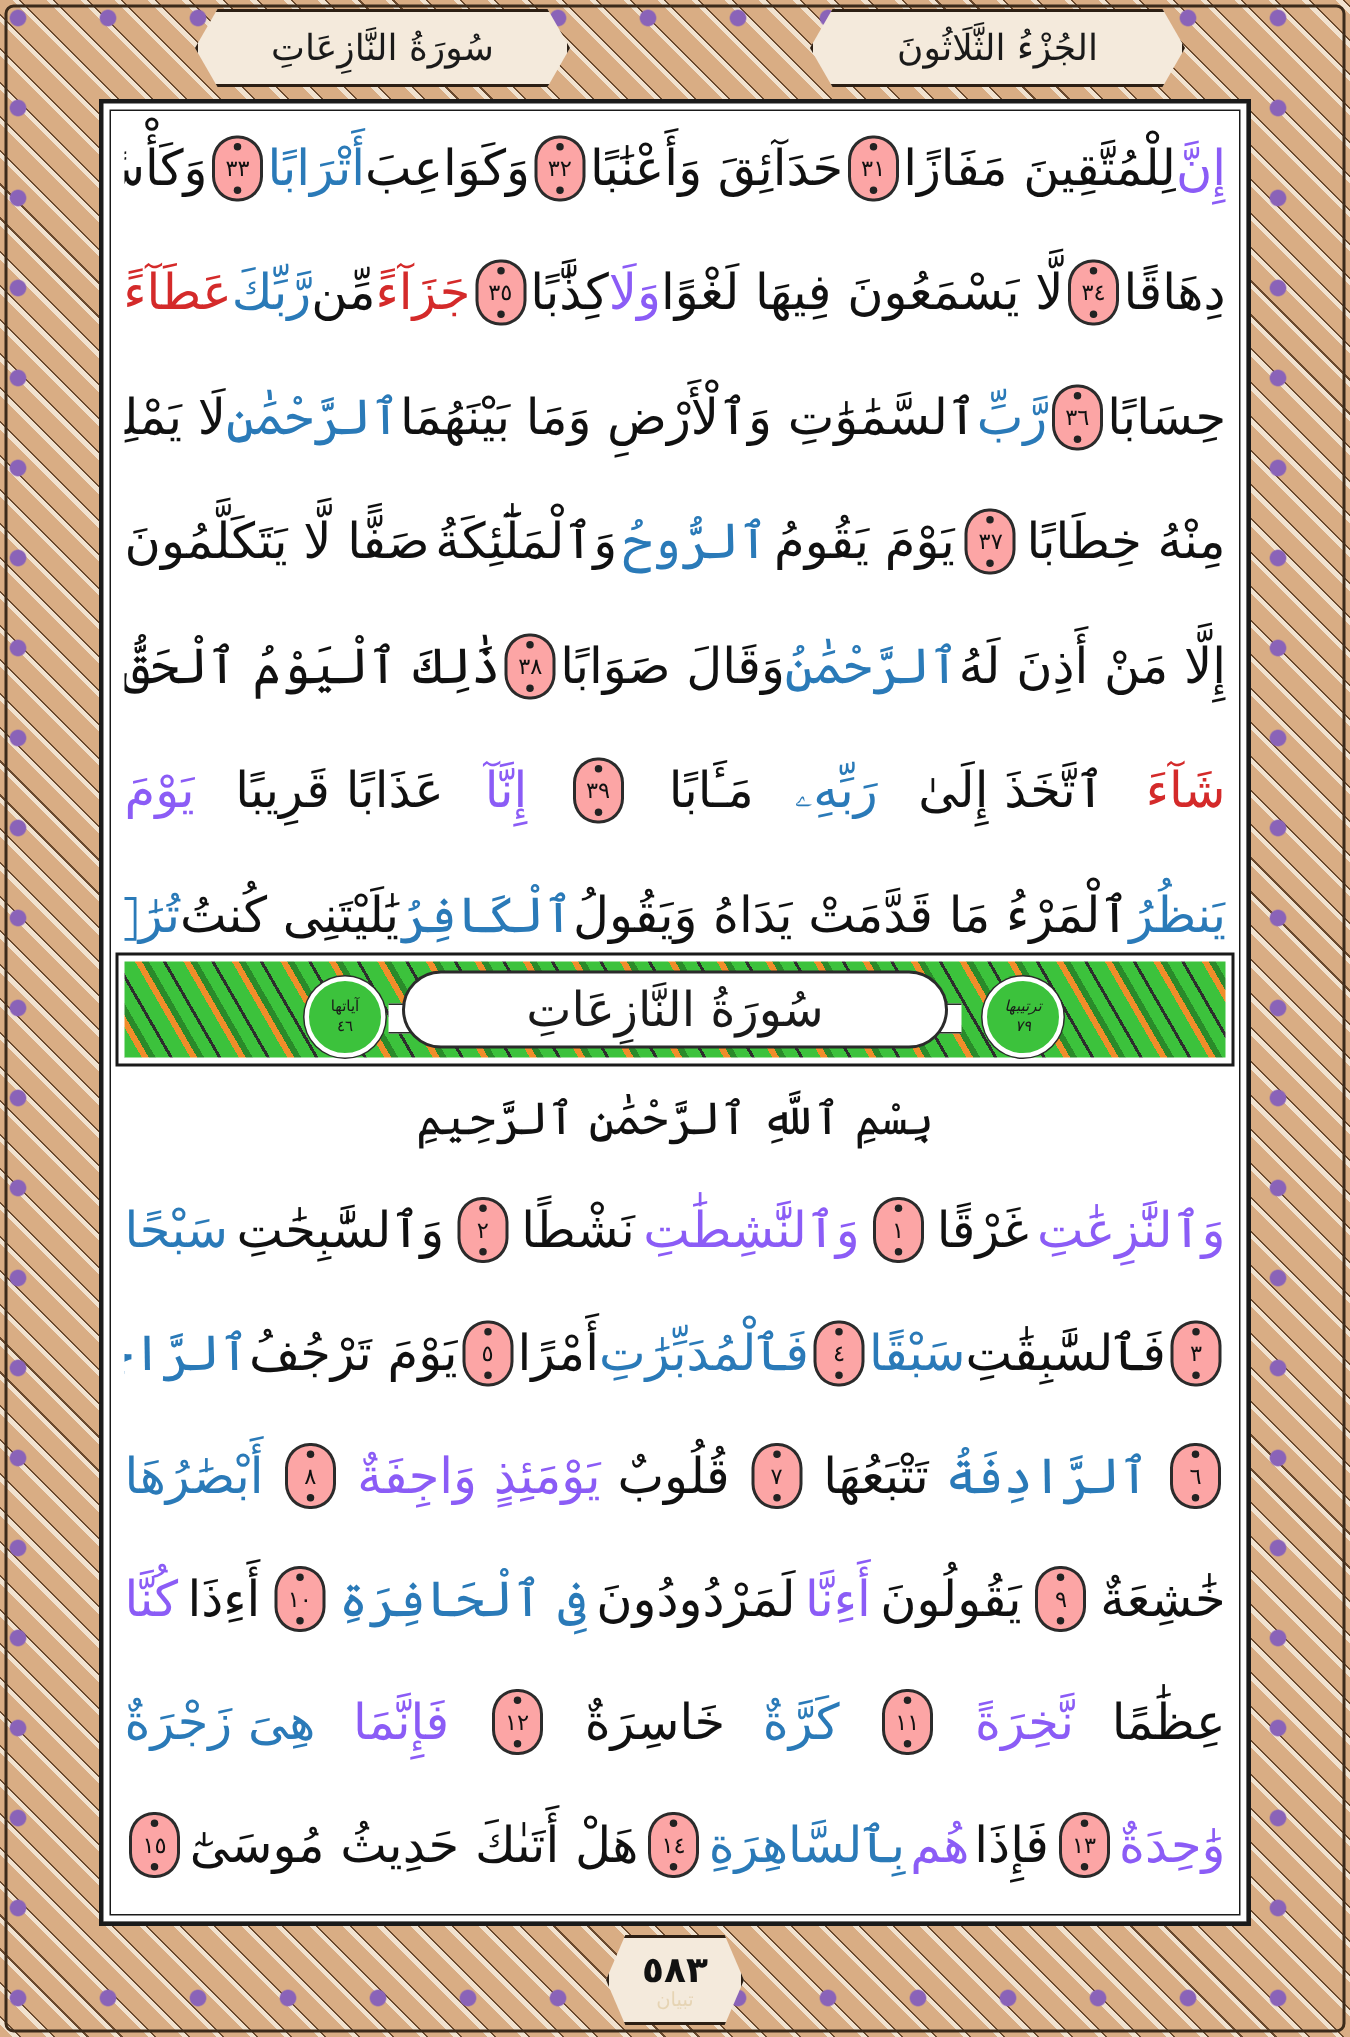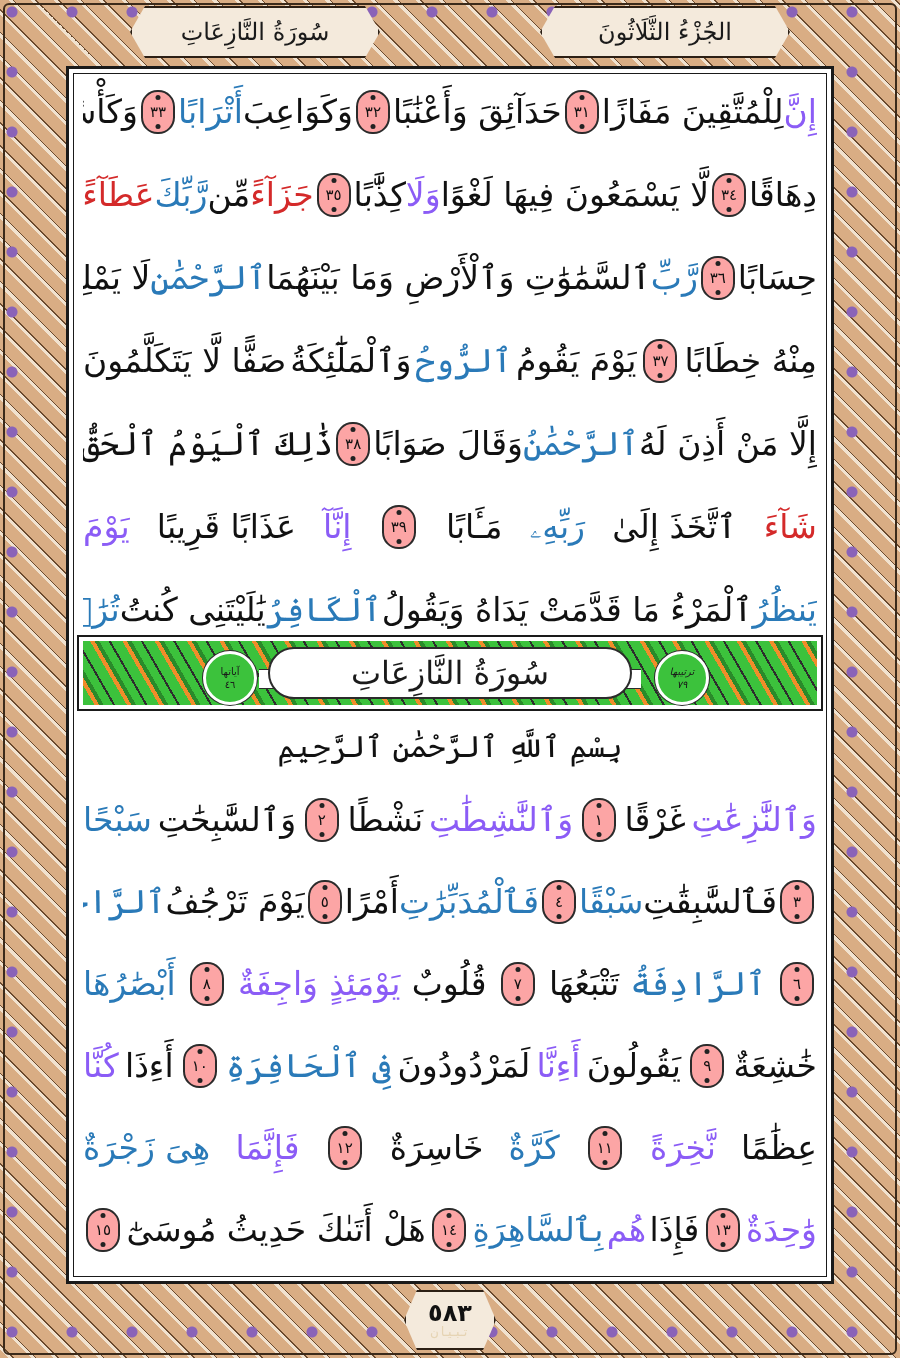--- a/index.html
+++ b/index.html
@@ -106,21 +106,21 @@
   }
 
   
   .page-number-box {
     position: absolute; left: 404px; top: 1290px; width: 92px; height: 60px;
     background: #f4eadc; border: 2px solid #2c1f14;
     clip-path: polygon(14% 0, 86% 0, 100% 50%, 86% 100%, 14% 100%, 0 50%);
     display: flex; flex-direction: column; align-items: center; justify-content: center;
   }
   .page-number { font-family: "DejaVu Sans", sans-serif; font-weight: bold; font-size: 24px; color: #111; line-height: 26px; }
-  .watermark { font-family: Liberation Mono, monospace; font-size: 13px; color: #e6d4b4; line-height: 14px; }
+  .watermark { font-family: Liberation Sans, sans-serif; font-size: 13px; color: #e6d4b4; line-height: 14px; }
 </style>
 </head>
 <body>
 
 <div class="page-frame"></div>
 
 <div class="header-cartouche cart-left">
   <span class="label">سُورَةُ النَّازِعَاتِ</span>
 </div>
 <div class="header-cartouche cart-right">

